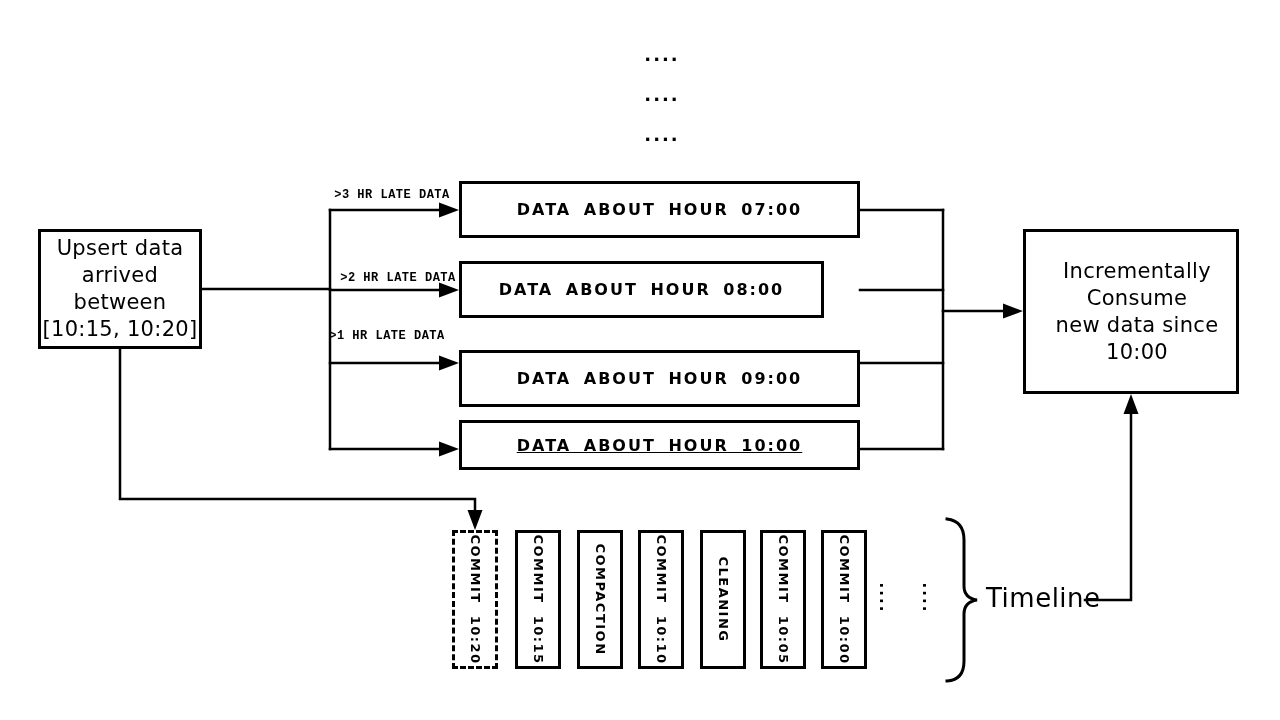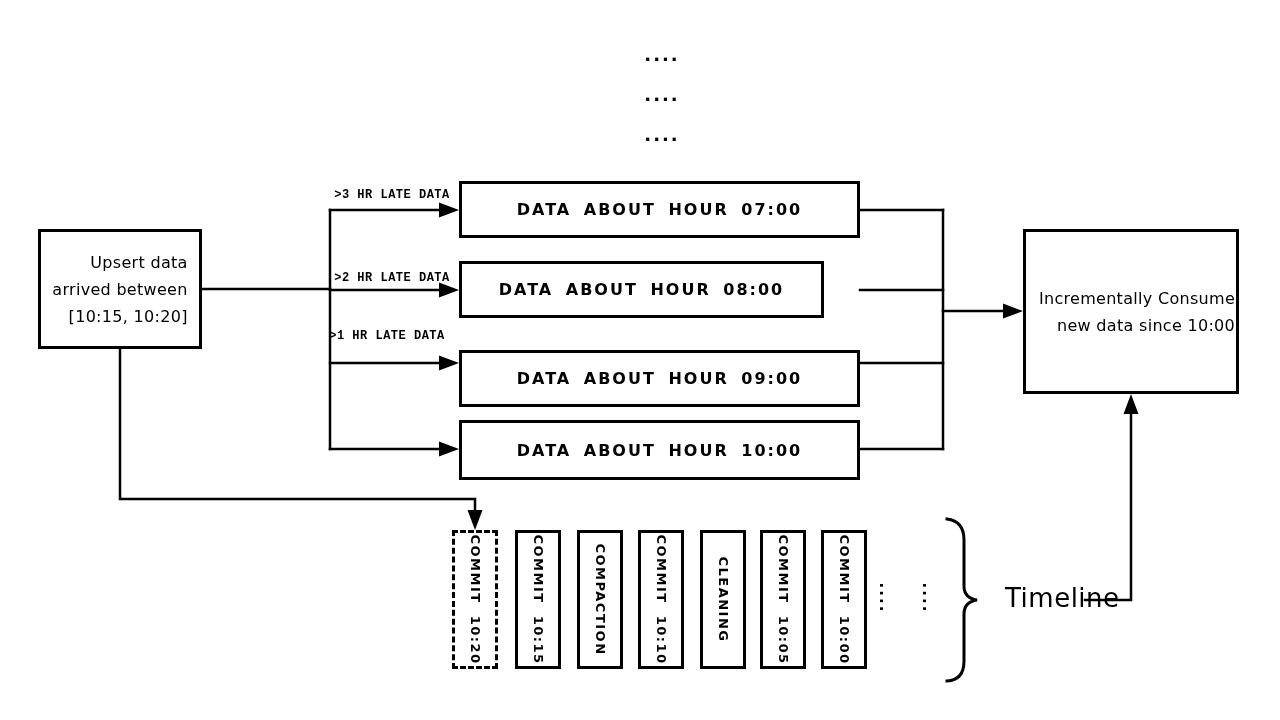--- a/index.html
+++ b/index.html
@@ -19,24 +19,23 @@
     box-sizing: border-box;
     border: 3px solid #000000;
     background: #ffffff;
     display: flex;
     align-items: center;
     justify-content: center;
     text-align: center;
   }
   .box-text {
     white-space: pre-line;
-    font-size: 16px;
+    font-size: 21px;
     line-height: 27px;
     letter-spacing: 0.3px;
-    text-align: right;
   }
   .hour-box .hour-label {
     font-size: 16px;
     font-weight: bold;
     letter-spacing: 2px;
     word-spacing: 5px;
   }
   .arrow-label {
     position: absolute;
     width: 124px;
@@ -85,52 +84,51 @@
     text-align: center;
     font-size: 15px;
     font-weight: bold;
     letter-spacing: 2px;
     transform: rotate(90deg);
   }
   .timeline-title {
     position: absolute;
     font-size: 26px;
     letter-spacing: 0.5px;
-    margin-left: 19px;
   }
 </style>
 </head>
 <body>
 
 <div class="canvas">
 
   <div class="dots-row" style="left:640px; top:46px;">....</div>
   <div class="dots-row" style="left:640px; top:86px;">....</div>
   <div class="dots-row" style="left:640px; top:126px;">....</div>
 
   <div class="box" style="left:38px; top:229px; width:164px; height:120px;">
     <div class="box-text">Upsert data
 arrived between
 [10:15, 10:20]</div>
   </div>
 
   <div class="arrow-label" style="left:330px; top:188px;">&gt;3 HR LATE DATA</div>
-  <div class="arrow-label" style="left:330px; top:271px;">&gt;2 HR LATE DATA</div>
+  <div class="arrow-label" style="left:330px; top:271px;padding-left:6px;">&gt;2 HR LATE DATA</div>
   <div class="arrow-label" style="left:325px; top:329px;">&gt;1 HR LATE DATA</div>
 
   <div class="box hour-box" style="left:459px; top:181px; width:401px; height:57px;">
     <div class="hour-label">DATA ABOUT HOUR 07:00</div>
   </div>
   <div class="box hour-box" style="left:459px; top:261px; width:365px; height:57px;">
     <div class="hour-label">DATA ABOUT HOUR 08:00</div>
   </div>
   <div class="box hour-box" style="left:459px; top:350px; width:401px; height:57px;">
     <div class="hour-label">DATA ABOUT HOUR 09:00</div>
   </div>
-  <div class="box hour-box" style="left:459px; top:420px; width:401px; height:60px;">
+  <div class="box hour-box" style="left:459px; top:420px; width:401px; height:50px;text-decoration:underline;">
     <div class="hour-label">DATA ABOUT HOUR 10:00</div>
   </div>
 
   <div class="box" style="left:1023px; top:229px; width:216px; height:165px;padding-left:12px;">
     <div class="box-text">Incrementally Consume
 new data since 10:00</div>
   </div>
 
   <div class="tl-box dashed" style="left:452px;">
     <span class="tl-label">COMMIT 10:20</span>

